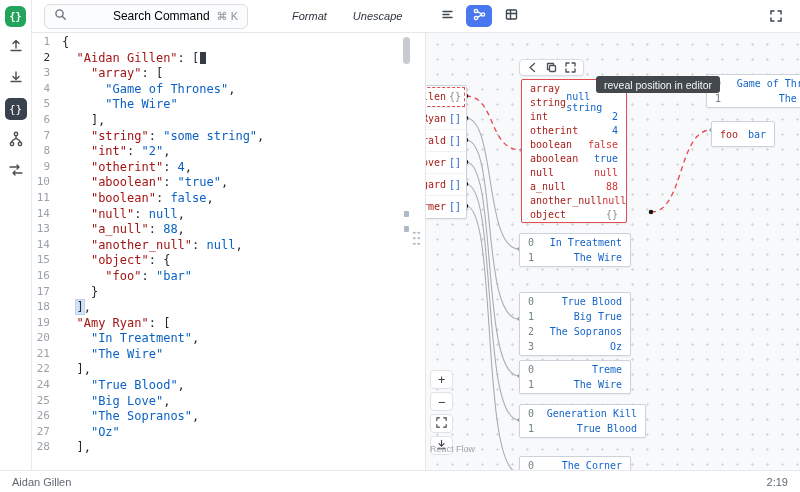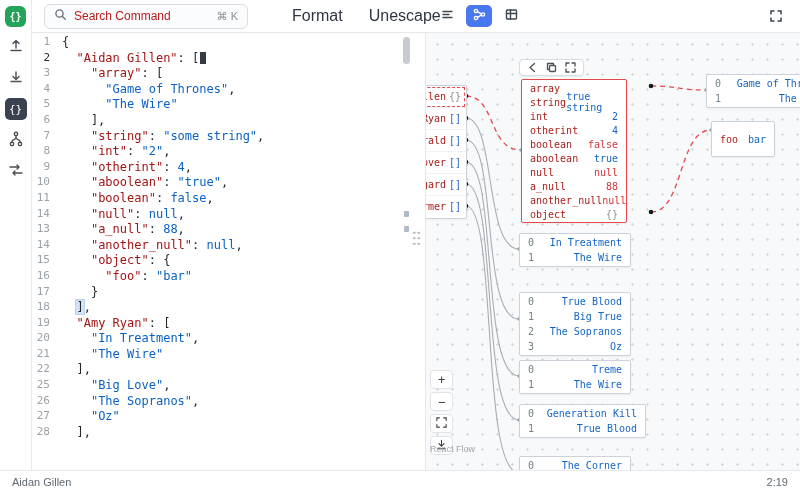--- a/index.html
+++ b/index.html
@@ -16,23 +16,23 @@
     display:flex; align-items:center; justify-content:center; border-radius:5px; cursor:pointer; }
   .side-btn svg { stroke:#4a5057; fill:none; stroke-width:1.4; stroke-linecap:round; stroke-linejoin:round; }
   .side-btn.braces-active { background:#3a4250; color:#fff; font:11px "DejaVu Sans Mono",monospace; }
 
   
   .topbar { position:absolute; left:32px; top:0; right:0; height:33px; background:#fff;
     border-bottom:1px solid #e7e9ec; display:flex; align-items:center; padding-left:12px; z-index:5; }
   .searchbox { width:204px; height:25px; border:1px solid #dadde1; background:#fbfcfd; border-radius:6px;
     display:flex; align-items:center; gap:7px; padding:0 9px; cursor:pointer; }
   .searchbox svg { stroke:#6b7280; fill:none; stroke-width:1.4; stroke-linecap:round; }
-  .search-ph { flex:1; font-size:12px; color:#b91c1c; }
+  .search-ph { flex:1; font-size:12px; color:#000000;text-align:right; }
   .search-kbd { font-size:11px; color:#8a919a; }
-  .txt-btn { border:none; background:transparent; font-size:16px; font-weight:500; color:#2f3640; cursor:pointer; }
+  .txt-btn { border:none; background:transparent; font-size:11px; font-weight:500; color:#2f3640; cursor:pointer;font-style:italic; }
   .fmt { margin-left:44px; } .unesc { margin-left:26px; }
   .view-toggles { position:absolute; left:402px; top:5px; display:flex; gap:6px; }
   .vt-btn { width:26px; height:22px; border:none; background:transparent; border-radius:5px;
     display:flex; align-items:center; justify-content:center; cursor:pointer; }
   .vt-btn svg { stroke:#3f4750; fill:none; stroke-width:1.4; stroke-linecap:round; stroke-linejoin:round; }
   .vt-btn.active { background:#4977f0; }
   .vt-btn.active svg { stroke:#fff; }
   .fullscreen-btn { position:absolute; right:14px; top:7px; width:20px; height:20px; border:none;
     background:transparent; cursor:pointer; display:flex; align-items:center; justify-content:center; }
   .fullscreen-btn svg { stroke:#3f4750; fill:none; stroke-width:1.5; stroke-linecap:round; }
@@ -73,21 +73,21 @@
   .rootrow:last-child { border-bottom:none; }
   .rootrow-label { position:absolute; right:20px; line-height:22px; white-space:nowrap; color:#a8201c; }
   .rootrow-marker { position:absolute; right:5px; line-height:22px; color:#2563c9; }
   .mk-obj { color:#8a939b; }
   .rootrow-sel { outline:1.5px dashed #e5484d; outline-offset:-2px; }
 
   .sel-node { left:95px; top:46px; width:106px; border:1px solid #e5484d; z-index:2; padding:1px 0; }
   .selrow { display:flex; justify-content:space-between; align-items:center; height:14px; padding:0 8px; }
   .sk { color:#a8201c; } .nv-blue { color:#1565c8; } .nv-red { color:#d13438; } .nv-grey { color:#8a939b; }
 
-  .foo-node { left:285px; top:88px; width:64px; height:36px; display:flex; justify-content:space-between;
+  .foo-node { left:285px; top:88px; width:64px; height:26px; display:flex; justify-content:space-between;
     align-items:center; padding:0 8px; }
   .foo-key { color:#a8201c; } .foo-val { color:#1565c8; }
 
   .node-toolbar { position:absolute; left:93px; top:26px; height:17px; display:flex; gap:8px; align-items:center;
     background:#fff; border:1px solid #d7dce1; border-radius:4px; padding:0 7px; z-index:4; box-shadow:0 1px 2px rgba(0,0,0,.06); }
   .ntb-icon { display:flex; cursor:pointer; }
   .ntb-icon svg { stroke:#4a5057; fill:none; stroke-width:1.3; stroke-linecap:round; stroke-linejoin:round; }
   .gtooltip { position:absolute; left:170px; top:43px; background:#43484d; color:#f4f5f6;
     font-size:10.5px; padding:2.5px 8px; border-radius:3px; z-index:5; white-space:nowrap; }
 
@@ -260,20 +260,24 @@
         </div>
         <div class="code-line">
           <span class="ln">21</span>
           <span class="ct"><span class="tk-p">    </span><span class="tk-s">"The Wire"</span></span>
         </div>
         <div class="code-line">
           <span class="ln">22</span>
           <span class="ct"><span class="tk-p">  ],</span></span>
         </div>
         <div class="code-line">
+          <span class="ln">24</span>
+          <span class="ct"><span class="tk-p">    </span><span class="tk-s">"True Blood"</span><span class="tk-p">,</span></span>
+        </div>
+        <div class="code-line">
           <span class="ln">25</span>
           <span class="ct"><span class="tk-p">    </span><span class="tk-s">"Big Love"</span><span class="tk-p">,</span></span>
         </div>
         <div class="code-line">
           <span class="ln">26</span>
           <span class="ct"><span class="tk-p">    </span><span class="tk-s">"The Sopranos"</span><span class="tk-p">,</span></span>
         </div>
         <div class="code-line">
           <span class="ln">27</span>
           <span class="ct"><span class="tk-p">    </span><span class="tk-s">"Oz"</span></span>
@@ -361,29 +365,30 @@
             <rect x="3.5" y="3.5" width="6" height="6" rx="1"></rect>
             <path d="M7.5 3.5v-2h-6v6h2"></path>
           </svg>
         </span>
       <span class="ntb-icon">
           <svg width="11" height="11" viewBox="0 0 11 11">
             <path d="M1 4V1h3M7 1h3v3M10 7v3H7M4 10H1V7"></path>
           </svg>
         </span>
     </div>
+    <div class="gtooltip">reveal position in editor</div>
 
     <div class="gnode sel-node">
         <div class="selrow">
           <span class="sk">array</span>
           <span class="nv-blue"></span>
         </div>
         <div class="selrow">
           <span class="sk">string</span>
-          <span class="nv-blue">true string</span>
+          <span class="nv-blue">null string</span>
         </div>
         <div class="selrow">
           <span class="sk">int</span>
           <span class="nv-blue">2</span>
         </div>
         <div class="selrow">
           <span class="sk">otherint</span>
           <span class="nv-blue">4</span>
         </div>
         <div class="selrow">

